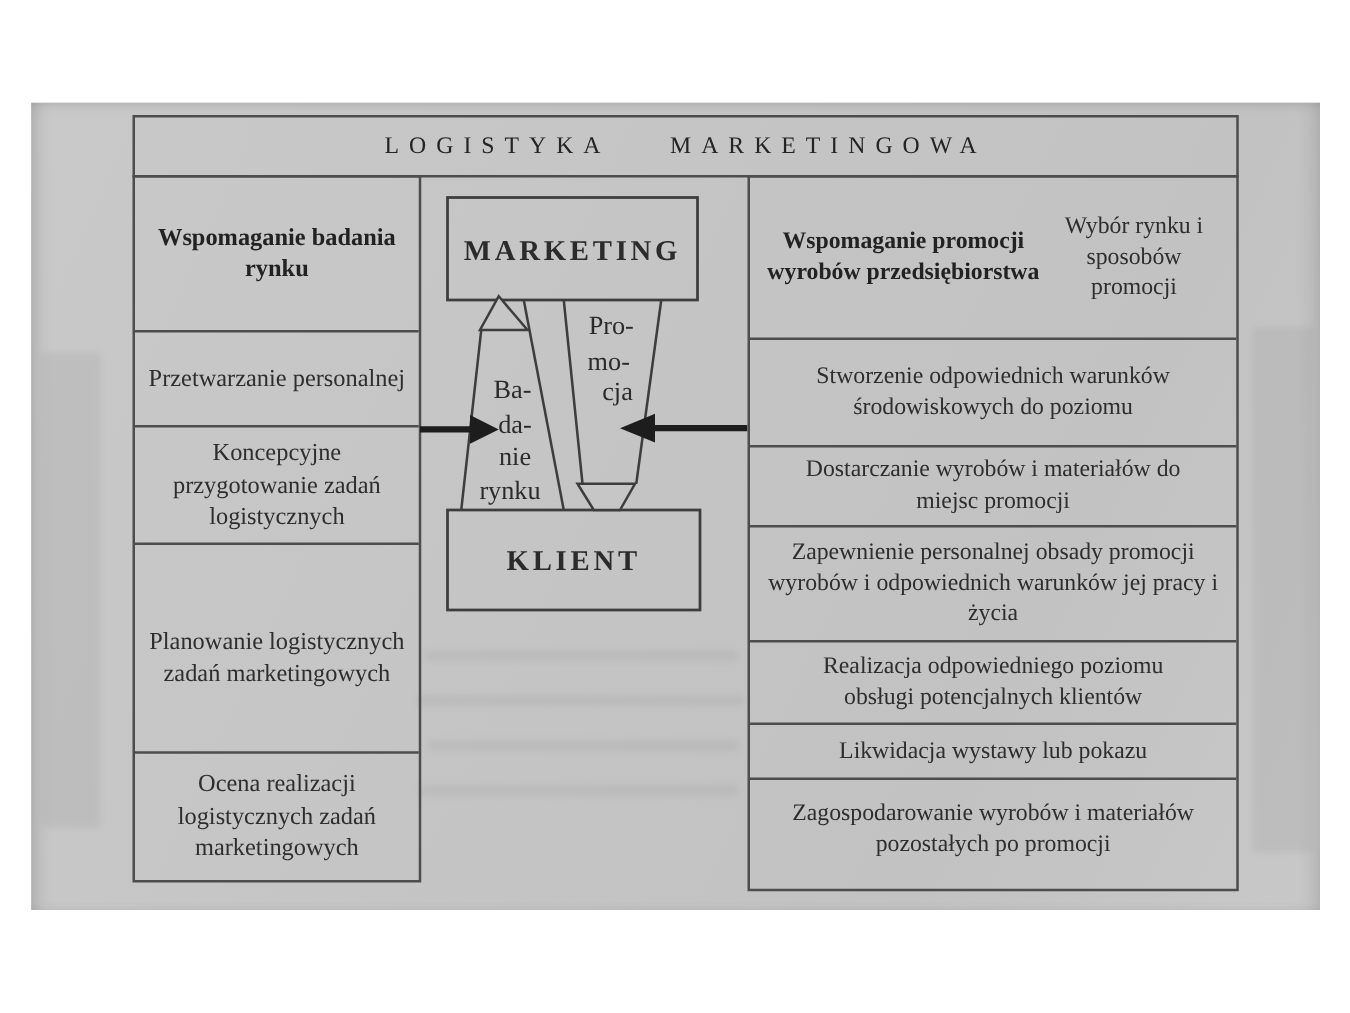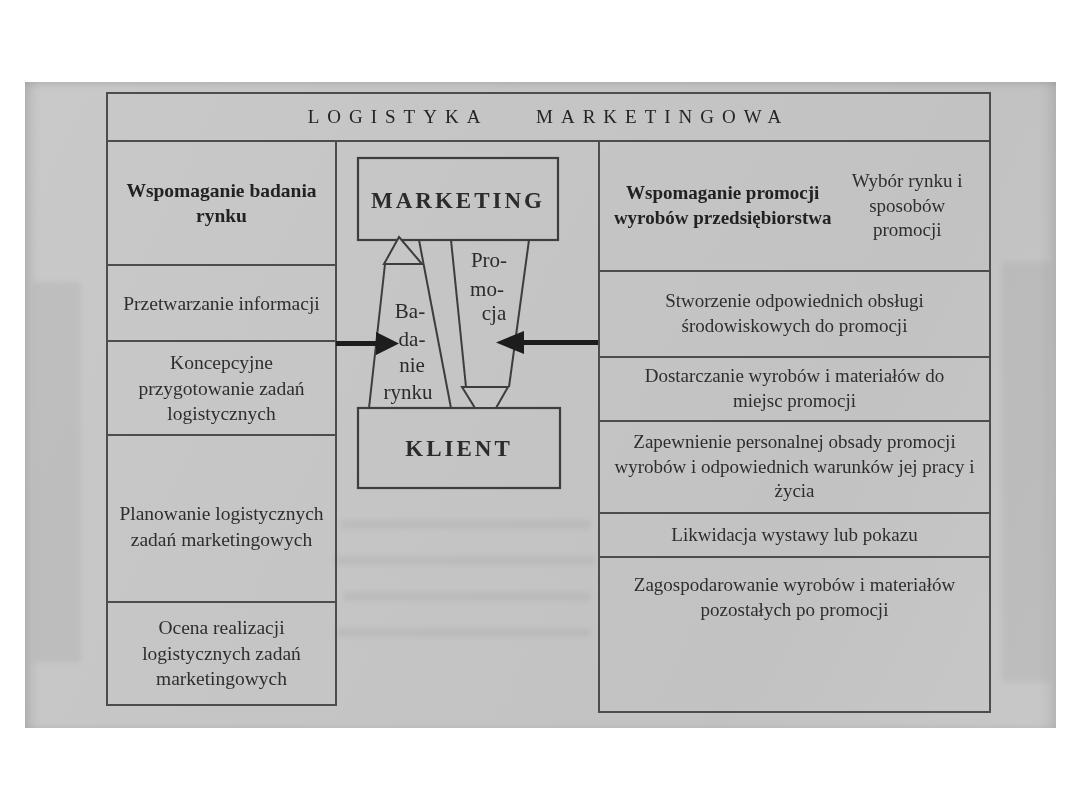--- a/index.html
+++ b/index.html
@@ -70,46 +70,49 @@
 
   <div class="cellbox title-bar">
     <span class="title-text">LOGISTYKA MARKETINGOWA</span>
   </div>
 
   <div class="cellbox col left-col">
     <div class="cell first-cell" style="height:128px;">
       <div class="hdr">Wspomaganie badania rynku</div>
     </div>
     <div class="cell" style="height:78px;">
-      <div>Przetwarzanie informacji</div>
+      <div>Przetwarzanie personalnej</div>
     </div>
     <div class="cell" style="height:97px;">
       <div>Koncepcyjne przygotowanie zadań logistycznych</div>
     </div>
     <div class="cell" style="height:155px;margin-top:16px;">
       <div>Planowanie logistycznych zadań marketingowych</div>
     </div>
     <div class="cell" style="height:104px;">
       <div>Ocena realizacji logistycznych zadań marketingowych</div>
     </div>
   </div>
 
   <div class="cellbox col right-col">
     <div class="cell first-cell" style="height:130px;">
       <div class="hdr" style="max-width:330px;">Wspomaganie promocji wyrobów przedsiębiorstwa</div>
       <div>Wybór rynku i sposobów promocji</div>
     </div>
     <div class="cell" style="height:86px;">
-      <div style="max-width:340px;">Stworzenie odpowiednich obsługi środowiskowych do promocji</div>
+      <div style="max-width:340px;">Stworzenie odpowiednich warunków środowiskowych do poziomu</div>
     </div>
     <div class="cell" style="height:64px;">
       <div style="max-width:340px;text-align:center;">Dostarczanie wyrobów i materiałów do miejsc promocji</div>
     </div>
     <div class="cell" style="height:92px;">
       <div style="max-width:370px;">Zapewnienie personalnej obsady promocji wyrobów i odpowiednich warunków jej pracy i życia</div>
+    </div>
+    <div class="cell" style="height:66px;">
+      <div style="max-width:330px;">Realizacja odpowiedniego poziomu obsługi potencjalnych klientów</div>
     </div>
     <div class="cell" style="height:44px;">
       <div>Likwidacja wystawy lub pokazu</div>
     </div>
     <div class="cell" style="height:79px;border-radius:28px;">
       <div style="max-width:360px;">Zagospodarowanie wyrobów i materiałów pozostałych po promocji</div>
     </div>
   </div>
 
   <svg class="center-svg" width="262" height="573" viewBox="0 0 262 573">

